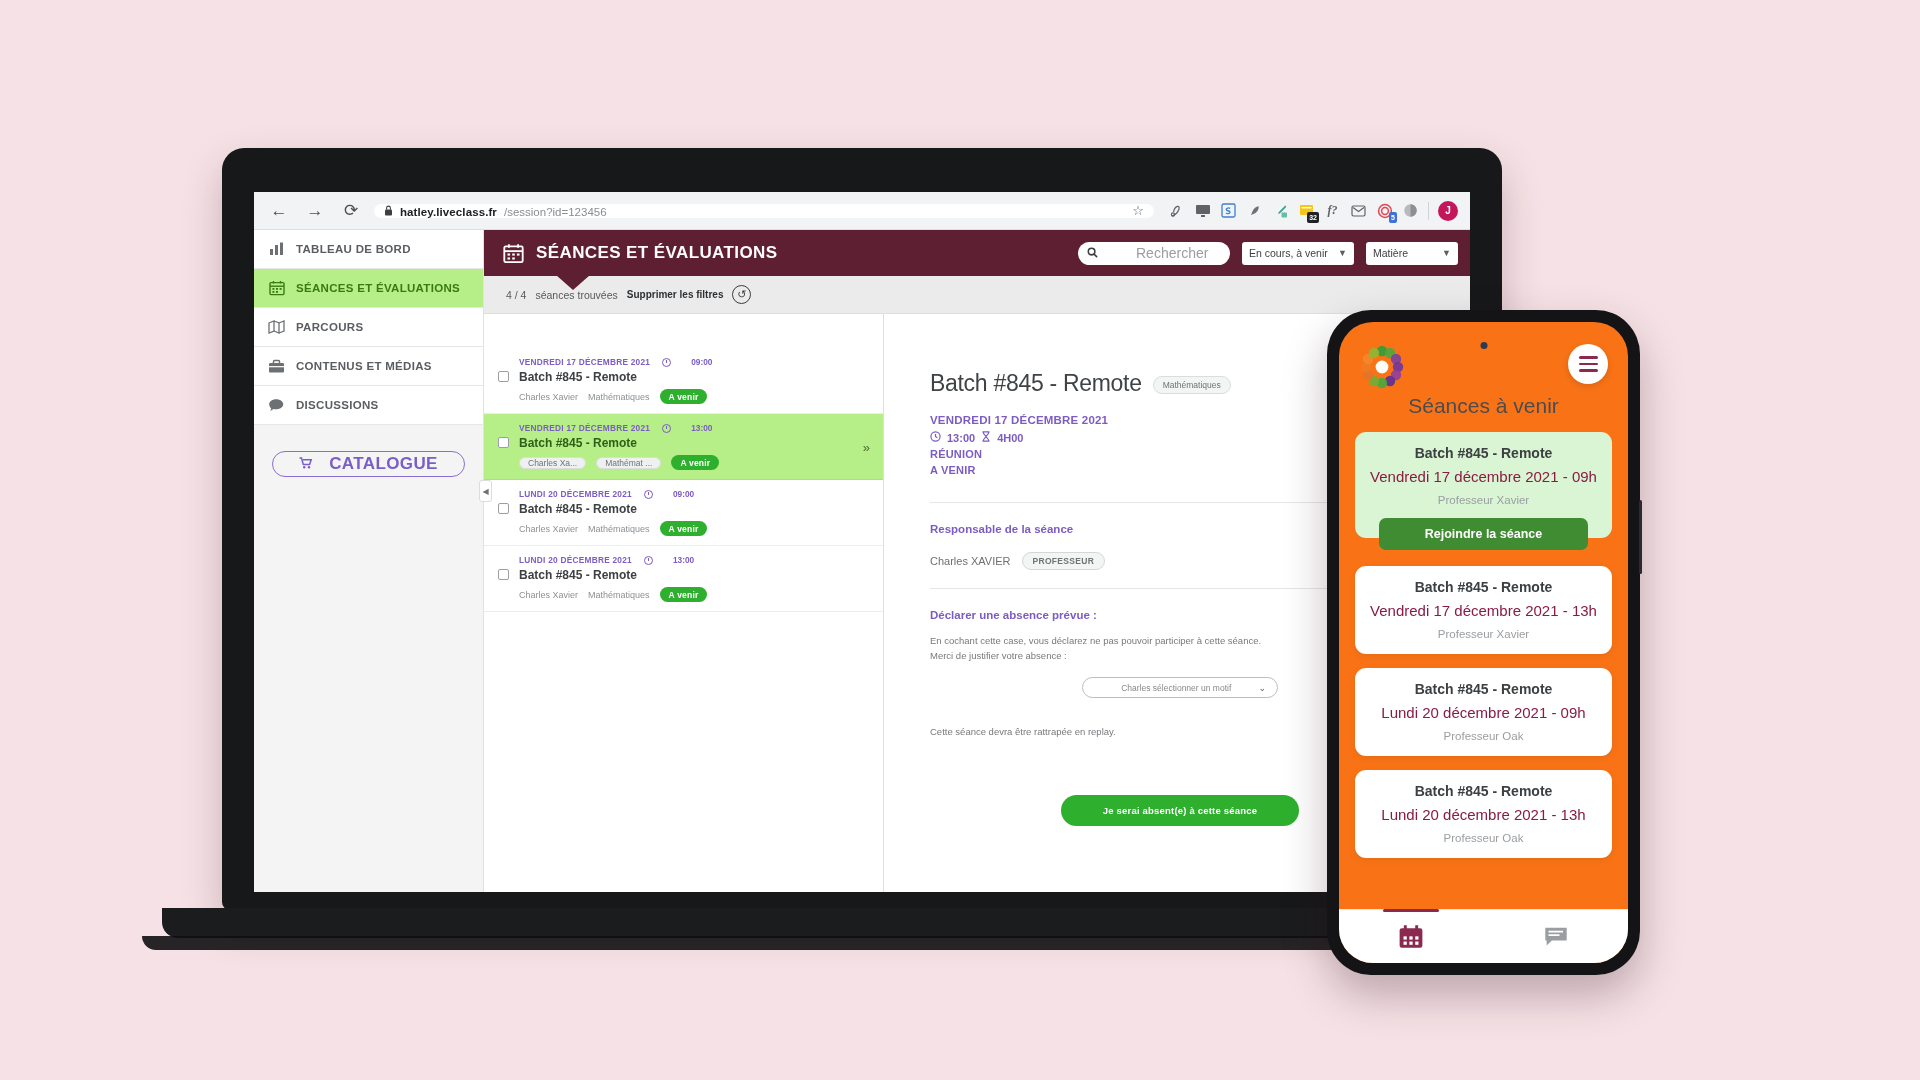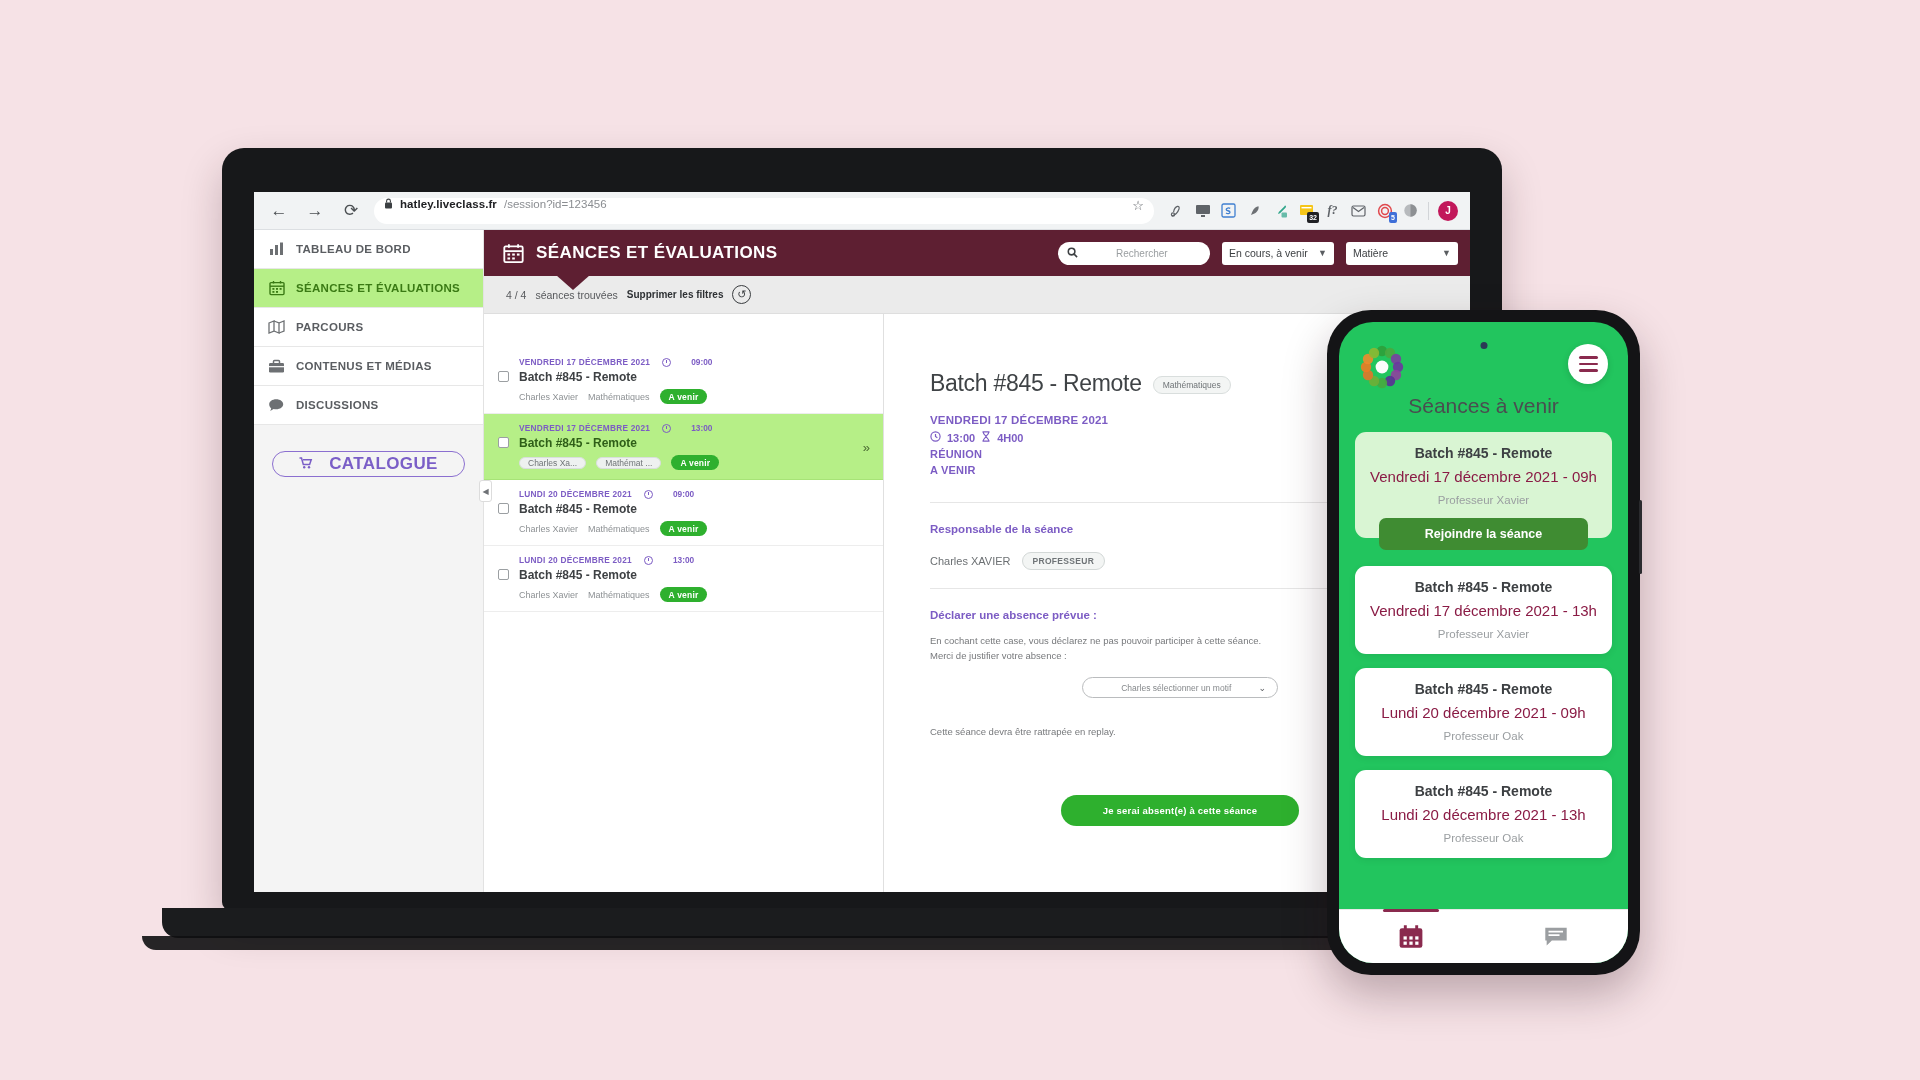--- a/index.html
+++ b/index.html
@@ -37,22 +37,22 @@
   
   .chrome {
     height: 38px; background: #f1f3f4; display: flex; align-items: center;
     padding: 0 12px; gap: 10px; border-bottom: 1px solid #dcdfe2;
   }
   .nav-btn {
     width: 26px; height: 26px; display: flex; align-items: center; justify-content: center;
     color: #4b4f52; font-size: 17px; border-radius: 50%;
   }
   .omnibox {
-    flex: 1; height: 26px; background: #ffffff; border-radius: 13px;
-    display: flex; align-items: flex-start; padding: 0 10px; gap: 7px;
+    flex: 1; height: 14px; background: #ffffff; border-radius: 13px;
+    display: flex; align-items: flex-end; padding: 0 10px; gap: 7px;
     font-size: 11.5px; color: #202124;
   }
   .lock { font-size: 10px; color: #3c4043; }
   .url-host { font-weight: 700; color: #202124; letter-spacing: .1px; }
   .url-path { color: #8a8d91; }
   .omni-star { margin-left: auto; color: #5f6368; font-size: 13px; }
   .ext-row { display: flex; align-items: center; gap: 9px; padding-left: 4px; }
   .ext { width: 17px; height: 17px; display: flex; align-items: center; justify-content: center;
          font-size: 12px; color: #5f6368; position: relative; }
   .ext svg { display:block; }
@@ -100,30 +100,30 @@
     padding: 0 12px 0 18px; gap: 12px; position: relative;
   }
   .topbar-title { color: #fff; font-size: 17px; font-weight: 700; letter-spacing: .4px; }
   .topbar-cal { color: #fff; width: 22px; height: 22px; display:flex; align-items:center; justify-content:center; }
   .topbar-cal svg { display:block; }
   .search-box {
     margin-left: auto; width: 152px; height: 23px; background: #fff; border-radius: 12px;
     display: flex; align-items: center; padding: 0 9px; gap: 6px;
   }
   .search-box input {
-    border: none; outline: none; font-size: 10px; color: #6d7073; width: 100%;
+    border: none; outline: none; font-size: 14px; color: #6d7073; width: 100%;
     font-family: "Liberation Sans", sans-serif; background: transparent; padding-left: 32px;
   }
   .search-box input::placeholder { color: #9a9ea1; }
   .topbar-select {
     height: 23px; background: #fff; border-radius: 3px; display: flex; align-items: center;
     justify-content: space-between; padding: 0 7px; font-size: 10.5px; color: #3c3f42; gap: 10px;
   }
   .sel-a { width: 112px; }
-  .sel-b { width: 112px; }
+  .sel-b { width: 92px; }
   .caret { font-size: 9px; color: #5a5d61; }
 
   .filterbar {
     height: 38px; background: #ebebeb; display: flex; align-items: center;
     gap: 9px; padding-left: 22px; position: relative; border-bottom: 1px solid #dedede;
   }
   .notch-tri {
     position: absolute; left: 72px; top: -1px; width: 0; height: 0;
     border-left: 17px solid transparent; border-right: 17px solid transparent;
     border-top: 15px solid #5e1f32;
@@ -204,21 +204,21 @@
   }
 
   
   #phone { position: absolute; left: 1327px; top: 310px; width: 313px; height: 665px; }
   .phone-body {
     position: absolute; inset: 0; background: #141416; border-radius: 44px;
     box-shadow: 0 20px 44px rgba(40,10,20,0.28);
   }
   .phone-screen {
     position: absolute; left: 12px; top: 12px; right: 12px; bottom: 12px;
-    background: #22c55e; border-radius: 34px; overflow: hidden; display: flex; flex-direction: column;
+    background: #f97316; border-radius: 34px; overflow: hidden; display: flex; flex-direction: column;
   }
   .phone-side-btn { position:absolute; right:-2px; top:190px; width:3px; height:74px; background:#2a2b2e; border-radius:2px; }
   .phone-notch-dot {
     position: absolute; left: 50%; transform: translateX(-50%); top: 20px;
     width: 7px; height: 7px; border-radius: 50%; background: #2b3a55;
   }
   .ph-header { padding: 22px 20px 0 20px; display: flex; align-items: flex-start; justify-content: space-between; }
   .logo-ring { width: 46px; height: 46px; position: relative; }
   .burger {
     width: 40px; height: 40px; border-radius: 50%; background: #fff;

